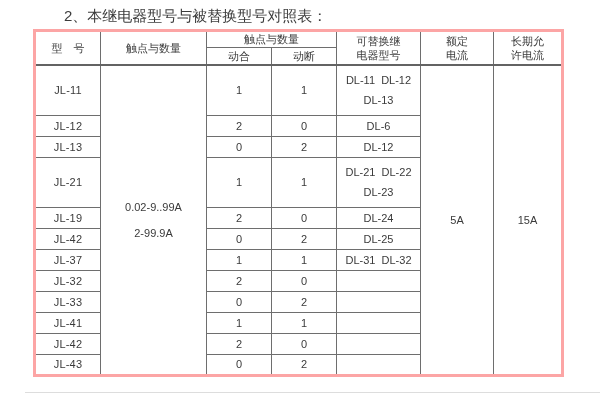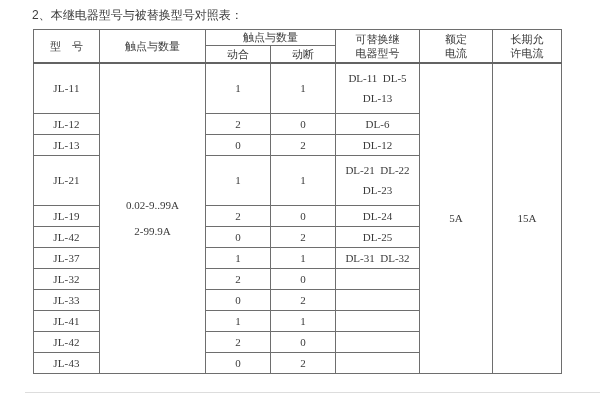--- a/index.html
+++ b/index.html
@@ -10,23 +10,23 @@
   body {
     position: relative;
     width: 600px;
     height: 400px;
     font-family: "Liberation Sans", "DejaVu Sans", sans-serif;
     color: #3a3a3a;
     overflow: hidden;
   }
   .page-title {
     position: absolute;
-    left: 32px;
+    left: 64px;
     top: 7px;
-    font-size: 12px;
+    font-size: 15px;
     color: #3c3c3c;
     white-space: pre;
   }
   table.cmp {
     position: absolute;
     left: 33px;
     top: 29px;
     width: 528px;
     border-collapse: collapse;
     table-layout: fixed;
@@ -36,22 +36,21 @@
     border: 1px solid #6e6e6e;
     font-size: 11px;
     font-weight: normal;
     text-align: center;
     vertical-align: middle;
     padding: 0;
     color: #3a3a3a;
     overflow: hidden;
   }
   table.cmp {
-    border: 1px solid #fca5a5;
-    font-family: Liberation Serif, serif;
+    border: 3px solid #fca5a5;
   }
   thead tr.hrow1 th { height: 15px; }
   thead tr.hrow2 th { height: 16px; }
   thead th[rowspan],
   thead tr.hrow2 th {
     border-bottom: 2px solid #636363;
   }
   th.pre {
     white-space: pre-line;
     line-height: 14px;
@@ -110,21 +109,21 @@
       <th>动断</th>
     </tr>
   </thead>
   <tbody>
       <tr class="tall">
     <td class="c-model">JL-11</td>
     <td class="c-range" rowspan="12">0.02-9..99A
 2-99.9A</td>
         <td class="c-num">1</td>
     <td class="c-num">1</td>
-    <td class="c-repl">DL-11  DL-5
+    <td class="c-repl">DL-11  DL-12
 DL-13</td>
   <td rowspan="12">5A</td>
         <td rowspan="12">15A</td>
       </tr>
       <tr>
     <td class="c-model">JL-12</td>
     <td class="c-num">2</td>
     <td class="c-num">0</td>
     <td class="c-repl">DL-6</td>
   </tr>

